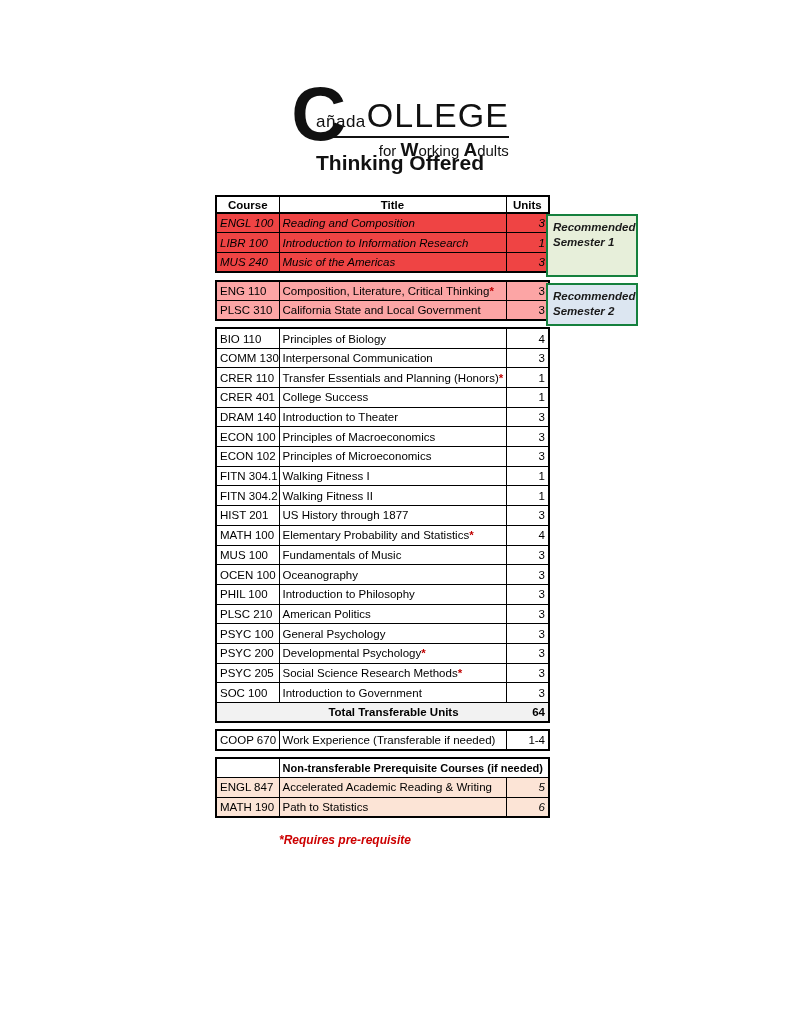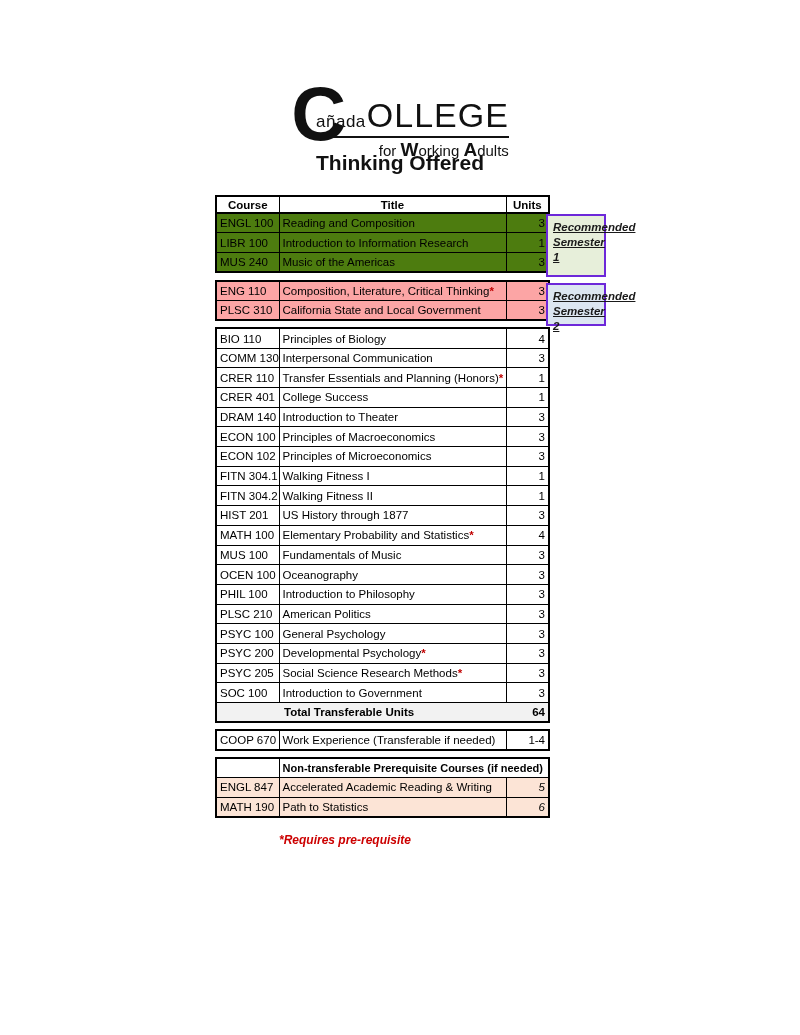--- a/index.html
+++ b/index.html
@@ -19,33 +19,33 @@
   
   .page-title{position:absolute;top:151px;left:0;width:100%;text-align:center;font-size:21px;font-weight:bold;color:#111;}
 
   
   .tables{position:absolute;left:215px;top:195px;width:333px;}
   table{border-collapse:collapse;table-layout:fixed;width:333px;border:2px solid #000;}
   col.cc{width:63px;} col.ct{width:227px;} col.cu{width:43px;}
   td{border:1px solid #000;height:19.7px;font-size:11.5px;padding:0 3px;white-space:nowrap;overflow:hidden;vertical-align:middle;}
   .hdr td{font-weight:bold;text-align:center;height:17px;}
   .c-units{text-align:right;}
-  tbody.green td{background:#4d7c0f;}
+  tbody.green td{background:#ef4444;font-style:italic;}
   tbody.blue  td{background:#fca5a5;}
   tbody.pink  td{background:#fce4d6;}
   tbody.pink  td.c-units{font-style:italic;}
   .ast{color:#c00000;font-weight:bold;}
   .gap7{height:7px;} .gap6{height:6px;}
   .total-row td{background:#f2f2f2;font-weight:bold;}
-  .total-label{padding-left:67px;border-right:none;}
+  .total-label{padding-left:67px;border-right:none;text-align:center;}
   .total-units{border-left:none;}
   .nt-header{font-weight:bold;font-size:11px;}
 
   
-  .sidebox{position:absolute;left:546px;width:60px;border:2px solid #6d28d9;font-size:11.5px;font-weight:bold;font-style:italic;line-height:15px;padding:4px 0 0 5px;color:#1a1a1a;text-decoration:underline;}
+  .sidebox{position:absolute;left:546px;width:92px;border:2px solid #15803d;font-size:11.5px;font-weight:bold;font-style:italic;line-height:15px;padding:4px 0 0 5px;color:#1a1a1a;}
   .sb1{top:214px;height:63px;background:#e7efda;}
   .sb2{top:283px;height:43px;background:#dce6f1;}
 
   
   .footnote{margin:15px 0 0 64px;color:#cc0000;font-weight:bold;font-style:italic;font-size:12px;}
 </style>
 </head>
 <body>
 
 <div class="logo">

